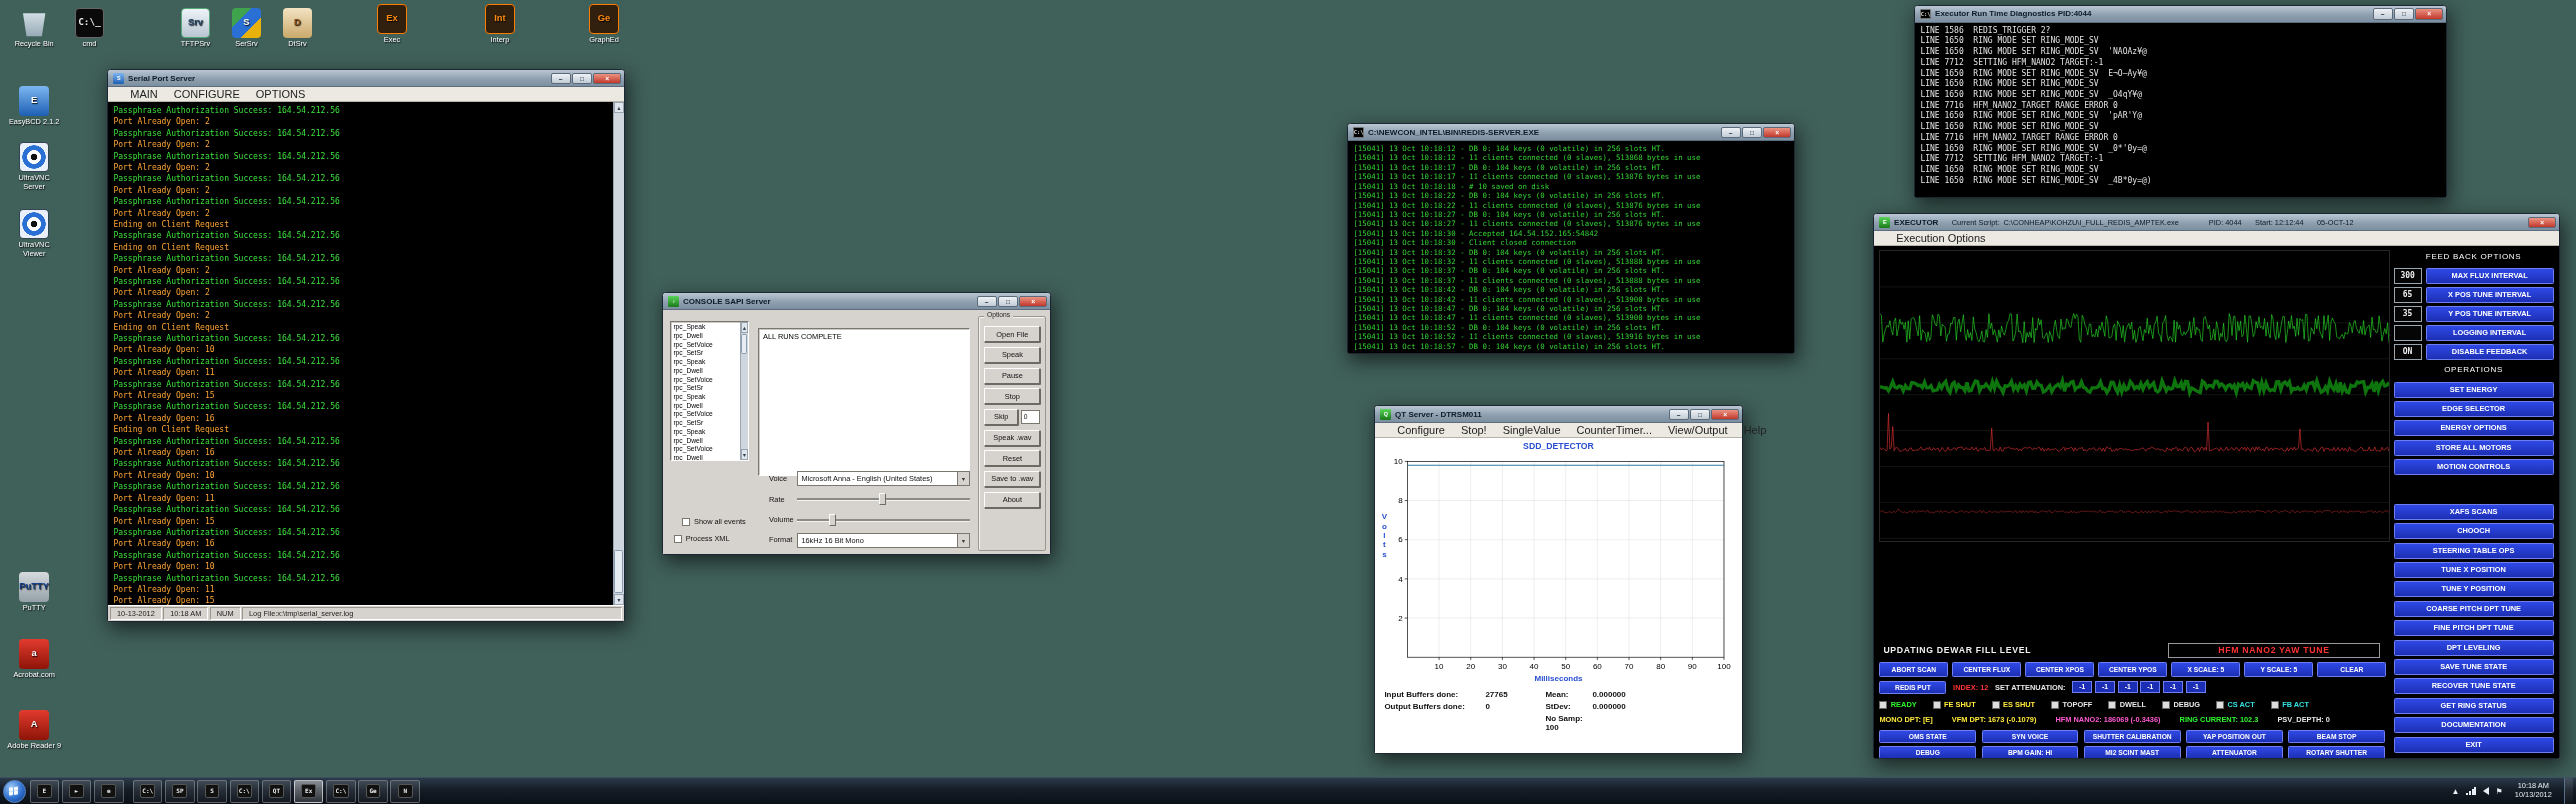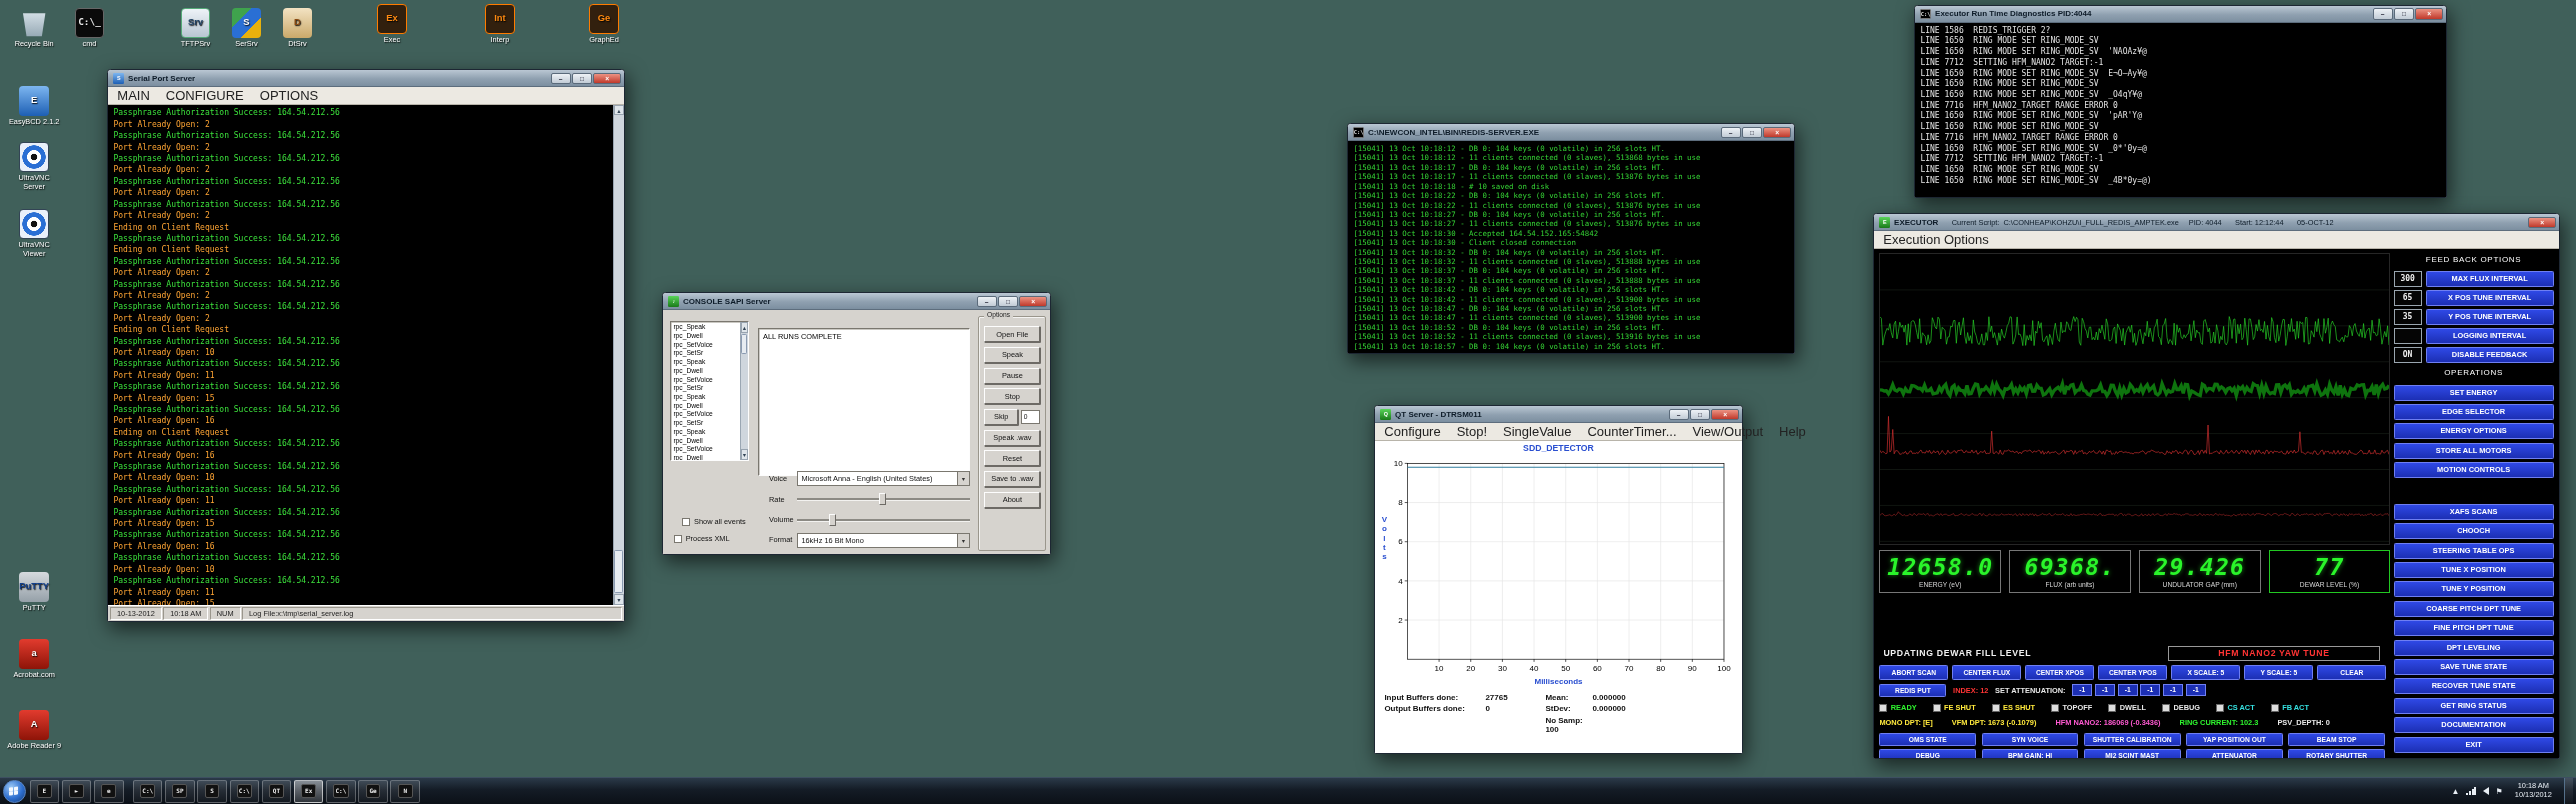--- a/index.html
+++ b/index.html
@@ -22,21 +22,21 @@
 .win{position:absolute;border:0.7px solid #1d2733;border-radius:3.4px 3.4px 1.3px 1.3px;box-shadow:2.7px 6.7px 19px rgba(0,0,0,.6);background:#d6d3ce;display:flex;flex-direction:column}
 .titlebar{flex:0 0 17.4px;display:flex;align-items:center;gap:4px;padding:0 2.7px 0 5.4px;background:linear-gradient(#bac7d3,#8fa0b0 55%,#7c8fa0);border-bottom:0.7px solid #5d6d7d;border-radius:2.7px 2.7px 0 0;font-size:8px;font-weight:bold;color:#0d1b28;white-space:nowrap}
 .t-icon{width:10.7px;height:10.7px;flex:0 0 10.7px;border-radius:1.3px;display:flex;align-items:center;justify-content:center;font-size:5.4px}
 .t-icon.dark{background:#000;color:#ddd;border:0.7px solid #777;font-family:"DejaVu Sans Mono",monospace}
 .t-icon.green{background:linear-gradient(#59d459,#1a7a1a);color:#fff}
 .t-icon.blue{background:linear-gradient(#7db6f0,#1d5fb4);color:#fff}
 .t-title{flex:1;overflow:hidden;text-overflow:ellipsis}
 .t-btns{display:flex;gap:1.3px}
 .tb{width:20px;height:11.4px;display:flex;align-items:center;justify-content:center;font-size:6.7px;border:0.7px solid #5a6a7a;border-radius:2px;background:linear-gradient(#eef2f6,#c2ccd6);color:#223}
 .tb.close{background:linear-gradient(#ec9282,#c0392b);color:#fff;font-weight:bold;width:28px}
-.menubar{flex:0 0 14.8px;background:#ece9e2;border-bottom:0.7px solid #b8b4aa;display:flex;align-items:center;padding:0 8px;gap:13.4px;font-size:13px;color:#222}
+.menubar{flex:0 0 14.8px;background:#ece9e2;border-bottom:0.7px solid #b8b4aa;display:flex;align-items:center;padding:0 21px;gap:13.4px;font-size:11px;color:#222}
 .menu-item{padding:0.7px 1.3px}
 .client{flex:1;position:relative;overflow:hidden}
 .console .client{background:#000;font-family:"DejaVu Sans Mono",monospace;padding:2.7px 5.4px}
 .tline{white-space:pre}
 
 #win-serial .client{font-size:8px;line-height:11.4px;padding-right:14.8px}
 .c-g{color:#3ce23c}.c-o{color:#ffa534}
 .vscroll{position:absolute;top:0;right:0;bottom:0;width:11.4px;background:#cfd6dd;border-left:0.7px solid #9aa6b2;font-family:"Liberation Sans",sans-serif}
 .vs-btn{height:10.7px;text-align:center;font-size:5.4px;line-height:10px;background:#dfe5ea;border:0.7px solid #98a4b0;color:#345}
 .vs-btn.bottom{position:absolute;bottom:0;left:0;right:0}
@@ -510,21 +510,21 @@
         <div class="tline">LINE 1650  RING MODE SET RING_MODE_SV  _4B*0y=@)</div>
       </div>
   </section>
 
   <section class="win" id="win-exec" style="left:1873px;top:213px;width:687px;height:546px">
     <div class="titlebar">
       <span class="t-icon green">E</span>
       <span>EXECUTOR</span>
       <span style="font-weight:normal;font-size:7.4px;margin-left:9.4px">Current Script:</span>
       <span style="font-weight:normal;font-size:7.4px">C:\CONHEAP\KOHZU\I_FULL_REDIS_AMPTEK.exe</span>
-      <span style="font-weight:normal;font-size:7.4px;margin-left:6px">PID: 4044</span>
+      <span style="font-weight:normal;font-size:7.4px;margin-left:26px">PID: 4044</span>
       <span style="font-weight:normal;font-size:7.4px;margin-left:9.4px">Start: 12:12:44</span>
       <span style="font-weight:normal;font-size:7.4px;margin-left:9.4px">05-OCT-12</span>
       <span class="t-btns" style="margin-left:auto">
         <span class="tb close">×</span>
       </span>
     </div>
     <div class="menubar">
       <span class="menu-item">Execution Options</span>
     </div>
     <div class="client">
@@ -537,42 +537,20 @@
           <line x1="0" x2="762" y1="270" y2="270" stroke="#182018"></line>
           <line x1="0" x2="762" y1="324" y2="324" stroke="#182018"></line>
           <line x1="0" x2="762" y1="378" y2="378" stroke="#182018"></line>
           <line x1="0" x2="762" y1="432" y2="432" stroke="#182018"></line>
           <polyline points="0.0,94.5 2.1,96.7 4.2,137.0 6.3,124.8 8.5,116.9 10.6,111.8 12.7,114.5 14.8,104.6 16.9,118.3 19.1,126.1 21.2,105.3 23.3,100.9 25.4,127.6 27.5,116.8 29.6,102.7 31.8,110.2 33.9,106.9 36.0,117.5 38.1,107.0 40.2,137.0 42.3,104.9 44.5,132.6 46.6,102.4 48.7,100.3 50.8,100.8 52.9,106.8 55.0,118.1 57.1,127.5 59.3,97.3 61.4,134.2 63.5,118.4 65.6,121.4 67.7,123.9 69.8,136.5 72.0,121.5 74.1,134.5 76.2,130.4 78.3,95.8 80.4,101.7 82.5,109.7 84.7,112.7 86.8,94.9 88.9,97.9 91.0,127.8 93.1,110.2 95.3,112.8 97.4,114.6 99.5,135.6 101.6,124.9 103.7,124.3 105.8,108.5 108.0,109.7 110.1,100.1 112.2,99.9 114.3,134.2 116.4,108.2 118.5,102.4 120.7,121.8 122.8,108.8 124.9,95.9 127.0,124.1 129.1,134.5 131.2,118.1 133.3,130.4 135.5,122.8 137.6,134.5 139.7,99.1 141.8,117.3 143.9,122.6 146.1,133.2 148.2,136.3 150.3,130.9 152.4,120.1 154.5,136.4 156.6,136.6 158.8,118.1 160.9,130.0 163.0,94.3 165.1,116.7 167.2,108.4 169.3,125.9 171.4,118.2 173.6,127.2 175.7,137.0 177.8,118.5 179.9,130.2 182.0,112.9 184.2,122.3 186.3,126.5 188.4,118.3 190.5,107.7 192.6,104.4 194.7,94.4 196.8,95.1 199.0,135.5 201.1,130.7 203.2,121.7 205.3,94.6 207.4,121.2 209.6,120.2 211.7,125.5 213.8,137.8 215.9,106.2 218.0,137.4 220.1,122.6 222.3,129.4 224.4,121.5 226.5,130.5 228.6,100.1 230.7,137.7 232.8,116.3 234.9,118.9 237.1,101.1 239.2,111.4 241.3,103.3 243.4,129.8 245.5,131.9 247.7,126.4 249.8,123.0 251.9,137.6 254.0,120.8 256.1,126.4 258.2,136.0 260.4,115.5 262.5,104.1 264.6,119.7 266.7,129.0 268.8,131.6 270.9,102.4 273.1,118.4 275.2,115.0 277.3,117.1 279.4,101.9 281.5,105.0 283.6,113.3 285.8,115.0 287.9,101.5 290.0,94.1 292.1,101.6 294.2,95.1 296.3,98.7 298.4,132.6 300.6,137.2 302.7,96.6 304.8,101.7 306.9,111.8 309.0,116.0 311.1,126.2 313.3,110.2 315.4,109.8 317.5,128.8 319.6,125.3 321.7,129.2 323.9,117.3 326.0,129.1 328.1,112.1 330.2,118.8 332.3,106.9 334.4,117.2 336.6,128.2 338.7,97.5 340.8,105.1 342.9,130.4 345.0,130.4 347.1,128.1 349.3,112.9 351.4,109.7 353.5,134.5 355.6,105.1 357.7,109.9 359.8,115.0 361.9,130.5 364.1,111.8 366.2,136.9 368.3,118.3 370.4,113.2 372.5,108.9 374.6,117.6 376.8,106.9 378.9,132.9 381.0,119.2 383.1,137.4 385.2,131.0 387.4,115.8 389.5,113.2 391.6,124.7 393.7,135.0 395.8,118.2 397.9,122.9 400.1,101.1 402.2,124.5 404.3,111.2 406.4,120.8 408.5,131.7 410.6,110.9 412.8,107.0 414.9,98.0 417.0,124.1 419.1,126.2 421.2,136.4 423.3,108.0 425.4,105.4 427.6,97.0 429.7,125.7 431.8,134.8 433.9,128.5 436.0,130.5 438.1,136.4 440.3,104.0 442.4,137.1 444.5,106.4 446.6,117.7 448.7,111.2 450.9,125.4 453.0,127.4 455.1,121.4 457.2,125.9 459.3,121.3 461.4,120.1 463.6,106.0 465.7,130.6 467.8,115.2 469.9,100.2 472.0,125.8 474.1,114.4 476.3,118.6 478.4,118.3 480.5,133.1 482.6,135.9 484.7,100.7 486.8,98.5 488.9,106.6 491.1,117.1 493.2,111.3 495.3,134.0 497.4,131.7 499.5,117.3 501.6,134.0 503.8,106.3 505.9,115.7 508.0,134.7 510.1,123.7 512.2,129.0 514.4,108.7 516.5,134.0 518.6,136.7 520.7,131.1 522.8,94.1 524.9,101.4 527.0,127.1 529.2,98.6 531.3,97.6 533.4,134.1 535.5,105.9 537.6,119.9 539.8,105.5 541.9,128.9 544.0,125.7 546.1,96.5 548.2,113.7 550.3,137.1 552.5,97.6 554.6,97.8 556.7,110.8 558.8,128.7 560.9,124.4 563.0,106.0 565.1,115.9 567.3,98.7 569.4,115.2 571.5,113.2 573.6,117.9 575.7,101.4 577.9,128.0 580.0,107.3 582.1,124.4 584.2,130.6 586.3,95.6 588.4,102.0 590.5,125.6 592.7,133.3 594.8,106.4 596.9,131.0 599.0,122.4 601.1,108.2 603.3,98.2 605.4,98.7 607.5,137.5 609.6,124.5 611.7,105.3 613.8,116.8 616.0,97.1 618.1,116.7 620.2,112.8 622.3,128.3 624.4,101.1 626.5,126.6 628.6,101.5 630.8,104.5 632.9,103.0 635.0,132.7 637.1,95.4 639.2,95.5 641.4,135.4 643.5,134.5 645.6,115.3 647.7,119.3 649.8,125.0 651.9,101.5 654.0,116.8 656.2,97.3 658.3,120.2 660.4,125.7 662.5,131.2 664.6,97.1 666.8,119.1 668.9,110.3 671.0,96.5 673.1,134.5 675.2,106.0 677.3,100.8 679.5,106.5 681.6,109.3 683.7,128.9 685.8,130.2 687.9,132.1 690.0,128.0 692.1,125.1 694.3,132.0 696.4,122.1 698.5,124.9 700.6,124.3 702.7,107.6 704.9,111.7 707.0,123.0 709.1,108.4 711.2,104.6 713.3,115.8 715.4,120.3 717.5,123.7 719.7,112.8 721.8,125.3 723.9,104.6 726.0,126.5 728.1,116.9 730.3,113.4 732.4,111.2 734.5,129.9 736.6,99.5 738.7,118.4 740.8,117.8 743.0,123.0 745.1,121.6 747.2,97.4 749.3,112.4 751.4,135.6 753.5,125.3 755.6,116.5 757.8,124.6 759.9,107.9 762.0,136.9" fill="none" stroke="#27d427" stroke-width="1"></polyline>
           <polyline points="0.0,204.2 3.2,204.5 6.3,205.9 9.5,205.6 12.7,210.3 15.9,204.7 19.1,196.4 22.2,204.5 25.4,205.9 28.6,203.1 31.8,203.6 34.9,210.2 38.1,202.6 41.3,207.1 44.5,207.3 47.6,197.9 50.8,198.2 54.0,200.0 57.1,202.1 60.3,201.8 63.5,205.5 66.7,197.3 69.8,205.7 73.0,205.4 76.2,202.5 79.4,210.2 82.5,209.5 85.7,208.8 88.9,200.7 92.1,206.2 95.3,199.5 98.4,196.0 101.6,208.3 104.8,212.6 108.0,200.3 111.1,197.6 114.3,208.4 117.5,201.2 120.7,205.0 123.8,205.4 127.0,210.2 130.2,197.6 133.3,210.3 136.5,209.8 139.7,201.9 142.9,195.5 146.1,196.4 149.2,210.1 152.4,204.0 155.6,204.5 158.8,199.9 161.9,204.0 165.1,208.2 168.3,196.6 171.4,206.6 174.6,195.8 177.8,203.0 181.0,206.4 184.2,212.7 187.3,202.7 190.5,203.4 193.7,201.4 196.8,195.9 200.0,208.2 203.2,202.5 206.4,208.7 209.6,200.4 212.7,205.0 215.9,201.3 219.1,210.2 222.3,197.9 225.4,197.1 228.6,206.3 231.8,206.2 234.9,197.3 238.1,201.6 241.3,201.8 244.5,211.9 247.7,210.4 250.8,206.3 254.0,202.4 257.2,211.5 260.4,205.6 263.5,202.8 266.7,200.5 269.9,204.3 273.1,195.2 276.2,210.9 279.4,200.4 282.6,202.3 285.8,197.2 288.9,196.4 292.1,208.4 295.3,204.8 298.4,204.3 301.6,196.9 304.8,205.1 308.0,206.2 311.1,210.9 314.3,212.3 317.5,205.8 320.7,205.9 323.9,205.3 327.0,203.8 330.2,196.7 333.4,206.7 336.6,206.7 339.7,212.9 342.9,207.8 346.1,197.4 349.3,197.5 352.4,206.6 355.6,212.5 358.8,201.2 361.9,211.7 365.1,201.8 368.3,208.7 371.5,206.8 374.6,196.3 377.8,200.2 381.0,207.0 384.2,203.9 387.4,206.3 390.5,199.1 393.7,207.9 396.9,200.7 400.1,196.7 403.2,205.0 406.4,201.9 409.6,198.3 412.8,209.7 415.9,211.8 419.1,208.5 422.3,195.1 425.4,202.8 428.6,210.3 431.8,205.2 435.0,207.6 438.1,206.3 441.3,195.0 444.5,203.9 447.7,203.8 450.9,197.9 454.0,209.5 457.2,196.1 460.4,196.5 463.6,213.0 466.7,206.0 469.9,207.7 473.1,210.0 476.3,211.5 479.4,212.7 482.6,195.9 485.8,198.0 488.9,205.7 492.1,202.1 495.3,202.5 498.5,204.6 501.6,195.9 504.8,196.1 508.0,203.3 511.2,199.9 514.4,202.5 517.5,208.1 520.7,202.4 523.9,201.1 527.0,205.6 530.2,201.7 533.4,212.6 536.6,200.3 539.8,203.0 542.9,199.4 546.1,207.3 549.3,200.7 552.5,205.1 555.6,206.6 558.8,195.1 562.0,197.4 565.1,198.0 568.3,209.8 571.5,197.4 574.7,209.7 577.9,198.5 581.0,206.4 584.2,209.9 587.4,208.3 590.5,209.6 593.7,196.8 596.9,196.6 600.1,208.4 603.3,198.9 606.4,197.0 609.6,201.2 612.8,196.7 616.0,210.9 619.1,206.5 622.3,208.0 625.5,205.4 628.6,208.6 631.8,207.7 635.0,201.9 638.2,208.8 641.4,199.1 644.5,198.7 647.7,197.5 650.9,206.3 654.0,195.2 657.2,205.1 660.4,212.4 663.6,210.6 666.8,204.4 669.9,210.8 673.1,196.0 676.3,204.5 679.5,208.8 682.6,199.6 685.8,212.7 689.0,197.5 692.1,210.8 695.3,203.5 698.5,211.7 701.7,212.8 704.9,202.0 708.0,203.3 711.2,202.8 714.4,196.8 717.5,198.4 720.7,196.7 723.9,196.6 727.1,211.9 730.3,204.9 733.4,205.3 736.6,199.2 739.8,211.8 743.0,196.4 746.1,210.0 749.3,199.9 752.5,196.1 755.6,203.0 758.8,201.9 762.0,197.5" fill="none" stroke="#0f7a0f" stroke-width="5" opacity="0.95"></polyline>
           <polyline points="0.0,295.1 2.1,298.9 4.2,296.8 6.3,298.1 8.5,300.3 10.6,299.5 12.7,244.1 14.8,297.8 16.9,294.9 19.1,263.8 21.2,300.4 23.3,295.8 25.4,295.6 27.5,297.1 29.6,301.1 31.8,300.8 33.9,299.0 36.0,299.5 38.1,296.7 40.2,300.8 42.3,300.2 44.5,296.7 46.6,295.9 48.7,300.1 50.8,299.3 52.9,299.9 55.0,298.6 57.1,299.8 59.3,296.5 61.4,294.6 63.5,299.0 65.6,298.5 67.7,299.4 69.8,295.7 72.0,298.4 74.1,295.0 76.2,299.6 78.3,299.4 80.4,295.7 82.5,298.9 84.7,297.4 86.8,296.2 88.9,301.5 91.0,299.4 93.1,295.3 95.3,298.6 97.4,301.3 99.5,300.4 101.6,294.9 103.7,298.8 105.8,299.4 108.0,298.7 110.1,296.1 112.2,295.9 114.3,299.5 116.4,295.5 118.5,295.6 120.7,294.9 122.8,294.6 124.9,298.4 127.0,298.6 129.1,295.5 131.2,298.2 133.3,297.9 135.5,298.7 137.6,294.6 139.7,298.9 141.8,298.0 143.9,295.3 146.1,300.9 148.2,300.0 150.3,297.0 152.4,297.7 154.5,298.3 156.6,295.4 158.8,300.3 160.9,299.6 163.0,299.9 165.1,298.9 167.2,266.3 169.3,299.5 171.4,300.0 173.6,296.7 175.7,298.8 177.8,300.8 179.9,294.6 182.0,300.4 184.2,301.2 186.3,295.7 188.4,296.4 190.5,295.9 192.6,294.6 194.7,296.5 196.8,297.2 199.0,296.1 201.1,298.8 203.2,297.6 205.3,296.8 207.4,300.2 209.6,297.8 211.7,300.3 213.8,296.8 215.9,296.1 218.0,295.4 220.1,296.6 222.3,295.8 224.4,294.6 226.5,297.1 228.6,298.8 230.7,296.0 232.8,297.3 234.9,297.2 237.1,294.9 239.2,295.8 241.3,300.0 243.4,295.8 245.5,301.1 247.7,297.9 249.8,300.0 251.9,296.1 254.0,300.0 256.1,298.5 258.2,298.0 260.4,298.3 262.5,296.9 264.6,298.6 266.7,300.7 268.8,300.7 270.9,299.2 273.1,296.7 275.2,294.6 277.3,300.1 279.4,296.0 281.5,297.4 283.6,296.7 285.8,295.2 287.9,296.2 290.0,301.3 292.1,295.5 294.2,300.1 296.3,298.2 298.4,296.4 300.6,296.8 302.7,295.0 304.8,300.6 306.9,298.2 309.0,300.9 311.1,299.6 313.3,296.7 315.4,298.1 317.5,297.5 319.6,295.4 321.7,298.8 323.9,299.6 326.0,299.4 328.1,295.8 330.2,296.8 332.3,300.9 334.4,296.3 336.6,301.5 338.7,295.0 340.8,295.2 342.9,297.5 345.0,295.8 347.1,301.5 349.3,299.4 351.4,301.2 353.5,296.9 355.6,300.1 357.7,297.4 359.8,297.0 361.9,296.4 364.1,298.9 366.2,297.9 368.3,297.5 370.4,298.7 372.5,298.3 374.6,299.6 376.8,299.5 378.9,300.6 381.0,298.7 383.1,298.8 385.2,298.7 387.4,299.0 389.5,297.7 391.6,296.8 393.7,295.8 395.8,298.3 397.9,301.0 400.1,297.7 402.2,297.2 404.3,297.4 406.4,294.6 408.5,295.8 410.6,296.8 412.8,298.0 414.9,298.0 417.0,297.4 419.1,299.4 421.2,298.2 423.3,298.9 425.4,301.2 427.6,301.1 429.7,295.8 431.8,298.9 433.9,297.5 436.0,300.7 438.1,296.3 440.3,298.2 442.4,295.4 444.5,296.0 446.6,300.6 448.7,297.4 450.9,299.2 453.0,300.4 455.1,296.4 457.2,295.0 459.3,296.0 461.4,301.3 463.6,297.4 465.7,294.9 467.8,296.3 469.9,301.1 472.0,301.5 474.1,299.1 476.3,295.6 478.4,301.4 480.5,295.3 482.6,295.0 484.7,299.7 486.8,295.1 488.9,299.7 491.1,257.1 493.2,300.6 495.3,299.5 497.4,299.8 499.5,297.7 501.6,297.5 503.8,296.2 505.9,297.8 508.0,300.7 510.1,295.3 512.2,298.9 514.4,300.3 516.5,298.6 518.6,294.6 520.7,299.3 522.8,299.0 524.9,297.1 527.0,295.3 529.2,299.4 531.3,298.7 533.4,295.1 535.5,297.7 537.6,300.7 539.8,296.9 541.9,294.8 544.0,298.5 546.1,295.1 548.2,300.2 550.3,294.9 552.5,298.6 554.6,301.5 556.7,296.0 558.8,295.7 560.9,301.2 563.0,294.6 565.1,298.7 567.3,294.6 569.4,298.7 571.5,299.9 573.6,297.4 575.7,301.0 577.9,295.2 580.0,295.3 582.1,300.4 584.2,296.7 586.3,296.5 588.4,299.7 590.5,296.0 592.7,297.4 594.8,297.0 596.9,298.3 599.0,298.1 601.1,296.2 603.3,299.8 605.4,300.5 607.5,300.9 609.6,295.7 611.7,300.5 613.8,296.8 616.0,296.1 618.1,299.4 620.2,294.7 622.3,299.1 624.4,297.6 626.5,296.5 628.6,267.3 630.8,298.3 632.9,298.1 635.0,299.8 637.1,301.1 639.2,298.1 641.4,297.5 643.5,299.9 645.6,299.0 647.7,301.0 649.8,296.1 651.9,296.3 654.0,301.0 656.2,301.5 658.3,298.7 660.4,295.5 662.5,294.9 664.6,301.4 666.8,296.3 668.9,297.6 671.0,296.1 673.1,299.9 675.2,298.3 677.3,300.4 679.5,295.2 681.6,300.9 683.7,299.4 685.8,295.3 687.9,300.6 690.0,299.6 692.1,295.8 694.3,300.1 696.4,296.4 698.5,300.1 700.6,301.4 702.7,294.7 704.9,299.2 707.0,299.1 709.1,300.4 711.2,301.1 713.3,301.1 715.4,299.2 717.5,297.6 719.7,294.8 721.8,296.2 723.9,300.6 726.0,299.4 728.1,300.4 730.3,299.6 732.4,294.7 734.5,300.4 736.6,299.3 738.7,299.9 740.8,294.6 743.0,300.9 745.1,299.7 747.2,300.5 749.3,300.9 751.4,295.0 753.5,298.8 755.6,299.3 757.8,296.3 759.9,295.2 762.0,301.4" fill="none" stroke="#d83030" stroke-width="1"></polyline>
           <polyline points="0.0,392.8 2.1,390.9 4.2,390.3 6.3,392.9 8.5,393.6 10.6,393.1 12.7,392.6 14.8,391.9 16.9,393.6 19.1,393.0 21.2,391.0 23.3,393.2 25.4,391.1 27.5,387.5 29.6,390.3 31.8,391.3 33.9,393.9 36.0,391.5 38.1,393.5 40.2,393.5 42.3,393.2 44.5,390.6 46.6,392.3 48.7,393.1 50.8,390.0 52.9,391.4 55.0,393.5 57.1,390.7 59.3,390.9 61.4,391.4 63.5,391.3 65.6,390.3 67.7,392.9 69.8,391.0 72.0,390.2 74.1,393.8 76.2,392.1 78.3,393.4 80.4,393.8 82.5,392.2 84.7,391.2 86.8,390.6 88.9,393.1 91.0,390.3 93.1,393.2 95.3,391.7 97.4,391.2 99.5,391.3 101.6,393.0 103.7,393.1 105.8,392.4 108.0,391.4 110.1,390.2 112.2,393.7 114.3,393.1 116.4,393.3 118.5,392.0 120.7,390.8 122.8,390.4 124.9,392.7 127.0,392.7 129.1,391.0 131.2,392.6 133.3,393.0 135.5,392.5 137.6,390.1 139.7,391.3 141.8,392.6 143.9,392.4 146.1,393.1 148.2,390.3 150.3,390.2 152.4,393.6 154.5,390.2 156.6,392.3 158.8,393.6 160.9,393.9 163.0,391.1 165.1,391.1 167.2,393.1 169.3,392.6 171.4,391.1 173.6,392.7 175.7,392.3 177.8,392.7 179.9,392.3 182.0,390.4 184.2,392.0 186.3,392.4 188.4,391.9 190.5,392.0 192.6,391.0 194.7,392.1 196.8,391.4 199.0,393.2 201.1,391.5 203.2,390.5 205.3,394.0 207.4,392.1 209.6,390.5 211.7,393.9 213.8,390.1 215.9,392.7 218.0,392.1 220.1,390.8 222.3,393.8 224.4,390.4 226.5,392.0 228.6,390.4 230.7,393.9 232.8,390.7 234.9,393.8 237.1,393.2 239.2,392.4 241.3,391.7 243.4,390.0 245.5,392.0 247.7,391.8 249.8,392.6 251.9,391.1 254.0,390.0 256.1,393.3 258.2,393.4 260.4,392.0 262.5,390.3 264.6,392.0 266.7,392.1 268.8,391.7 270.9,392.2 273.1,390.4 275.2,391.4 277.3,393.7 279.4,391.9 281.5,393.0 283.6,393.5 285.8,390.2 287.9,393.4 290.0,391.8 292.1,392.8 294.2,393.2 296.3,392.4 298.4,392.5 300.6,391.5 302.7,391.6 304.8,390.8 306.9,391.5 309.0,391.9 311.1,390.9 313.3,391.2 315.4,391.8 317.5,392.3 319.6,390.6 321.7,392.2 323.9,392.0 326.0,393.4 328.1,390.8 330.2,390.0 332.3,393.3 334.4,392.6 336.6,393.3 338.7,392.4 340.8,391.6 342.9,391.2 345.0,391.5 347.1,391.3 349.3,391.0 351.4,393.5 353.5,391.8 355.6,393.5 357.7,391.5 359.8,390.1 361.9,390.0 364.1,393.4 366.2,391.5 368.3,393.5 370.4,390.9 372.5,391.1 374.6,391.4 376.8,393.9 378.9,393.2 381.0,392.1 383.1,391.5 385.2,393.1 387.4,393.8 389.5,393.1 391.6,390.4 393.7,393.9 395.8,392.1 397.9,391.5 400.1,393.9 402.2,390.6 404.3,393.5 406.4,392.7 408.5,390.2 410.6,393.1 412.8,391.8 414.9,390.6 417.0,391.2 419.1,393.0 421.2,393.3 423.3,393.4 425.4,391.8 427.6,390.7 429.7,393.3 431.8,390.3 433.9,391.4 436.0,391.4 438.1,391.6 440.3,390.1 442.4,391.2 444.5,390.8 446.6,392.1 448.7,391.5 450.9,393.4 453.0,392.0 455.1,392.4 457.2,390.8 459.3,390.6 461.4,390.8 463.6,392.5 465.7,392.3 467.8,392.9 469.9,392.4 472.0,391.5 474.1,392.8 476.3,393.1 478.4,390.0 480.5,391.1 482.6,393.7 484.7,391.0 486.8,393.1 488.9,391.7 491.1,391.6 493.2,392.7 495.3,391.5 497.4,392.4 499.5,393.1 501.6,390.3 503.8,390.6 505.9,393.2 508.0,391.2 510.1,392.0 512.2,392.4 514.4,391.3 516.5,393.3 518.6,392.6 520.7,393.0 522.8,393.0 524.9,394.0 527.0,393.8 529.2,391.6 531.3,392.6 533.4,393.9 535.5,391.8 537.6,392.3 539.8,390.4 541.9,393.6 544.0,390.8 546.1,391.7 548.2,392.5 550.3,390.3 552.5,392.0 554.6,392.9 556.7,391.9 558.8,390.1 560.9,393.2 563.0,390.5 565.1,390.6 567.3,390.4 569.4,390.8 571.5,391.9 573.6,391.4 575.7,392.8 577.9,393.2 580.0,390.3 582.1,390.6 584.2,392.0 586.3,393.2 588.4,390.9 590.5,390.3 592.7,390.2 594.8,391.5 596.9,393.8 599.0,391.9 601.1,391.8 603.3,392.1 605.4,390.1 607.5,390.6 609.6,391.5 611.7,392.3 613.8,394.0 616.0,390.2 618.1,390.1 620.2,392.8 622.3,393.5 624.4,390.6 626.5,391.5 628.6,393.8 630.8,391.6 632.9,392.0 635.0,391.0 637.1,391.3 639.2,390.3 641.4,392.7 643.5,391.4 645.6,391.3 647.7,390.7 649.8,393.1 651.9,393.4 654.0,390.5 656.2,392.9 658.3,390.0 660.4,392.0 662.5,393.2 664.6,390.5 666.8,390.6 668.9,390.1 671.0,390.0 673.1,390.1 675.2,392.0 677.3,393.8 679.5,391.1 681.6,391.4 683.7,390.6 685.8,392.4 687.9,393.8 690.0,390.5 692.1,392.8 694.3,390.2 696.4,393.0 698.5,391.5 700.6,394.0 702.7,390.4 704.9,391.8 707.0,390.6 709.1,392.9 711.2,391.3 713.3,391.3 715.4,391.5 717.5,390.6 719.7,393.6 721.8,391.3 723.9,393.9 726.0,391.8 728.1,393.1 730.3,391.1 732.4,391.4 734.5,390.1 736.6,390.9 738.7,393.9 740.8,390.7 743.0,393.1 745.1,392.6 747.2,391.8 749.3,390.9 751.4,392.9 753.5,392.9 755.6,390.6 757.8,391.1 759.9,390.2 762.0,393.6" fill="none" stroke="#962222" stroke-width="1"></polyline>
         </svg>
 
-      <div class="segrow" style="top:301px">
-
-          <div class="seg-box">
-            <div class="seg-val c-green">12658.0</div>
-            <div class="seg-label">ENERGY (eV)</div>
-          </div>
-
-          <div class="seg-box">
-            <div class="seg-val c-green">69368.</div>
-            <div class="seg-label">FLUX (arb units)</div>
-          </div>
-
-          <div class="seg-box">
-            <div class="seg-val c-green">29.426</div>
-            <div class="seg-label">UNDULATOR GAP (mm)</div>
-          </div>
-
-          <div class="seg-box c-greenframe">
-            <div class="seg-val c-green">77</div>
-            <div class="seg-label">DEWAR LEVEL (%)</div>
-          </div>
-        </div>
 
       <div class="exrow" style="top:397px;height:14.8px">
         <span class="statustext" style="margin-left:4px">UPDATING DEWAR FILL LEVEL</span>
       </div>
       <div class="alertbox" style="top:397px">HFM NANO2 YAW TUNE</div>
 
       <div class="exrow scanrow" style="top:416px;height:14.8px">
 
       <span class="exbtn">ABORT SCAN</span>
           <span class="exbtn">CENTER FLUX</span>

